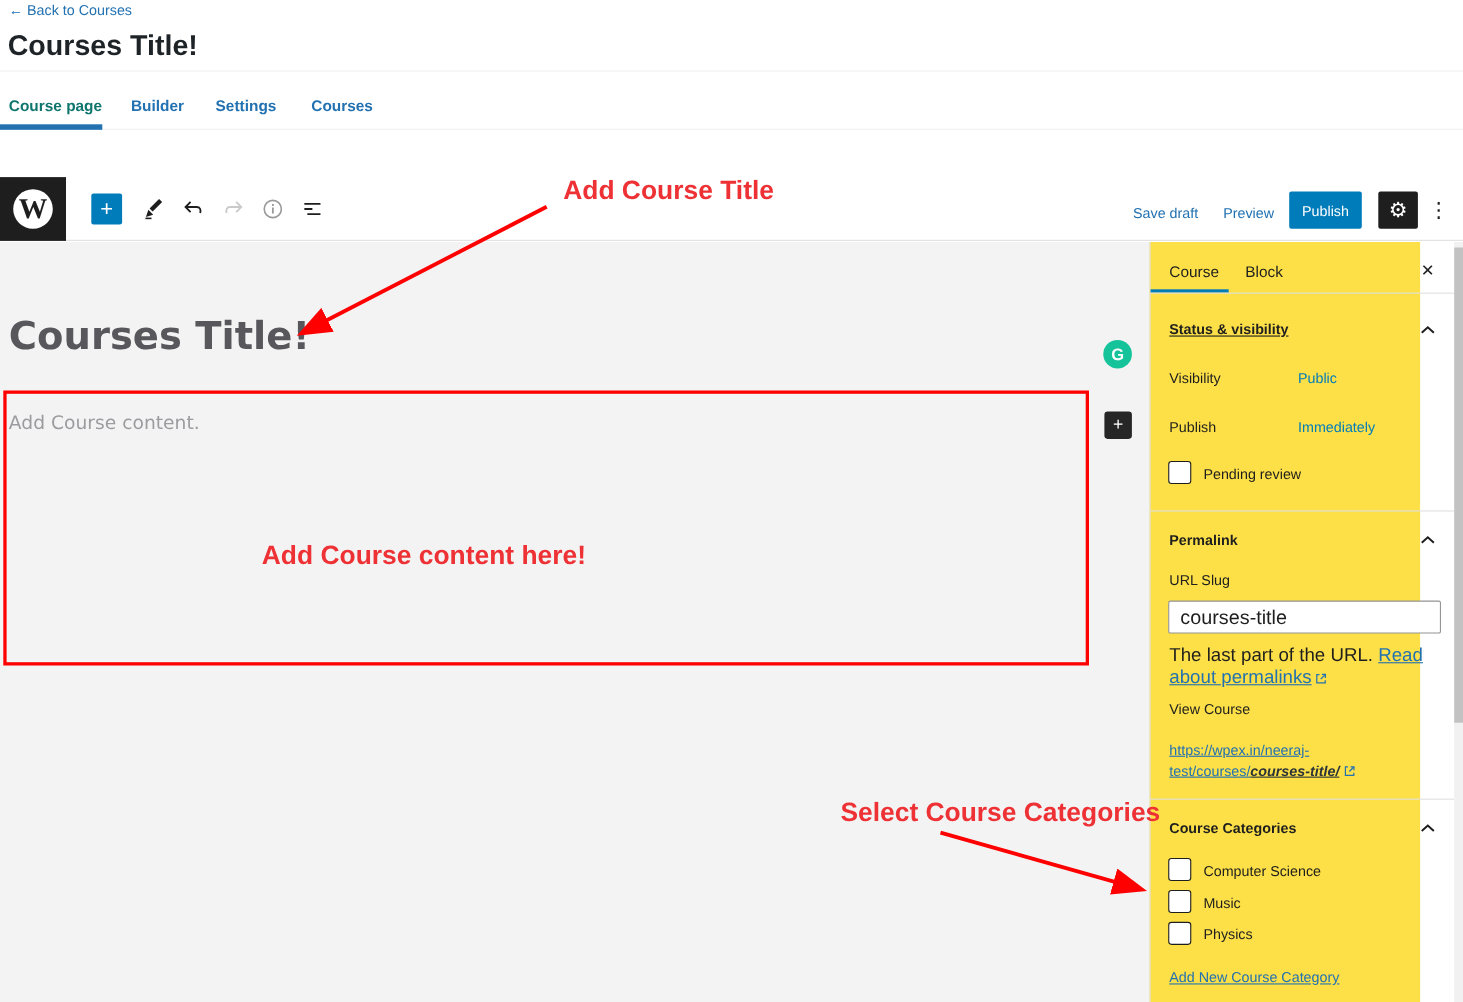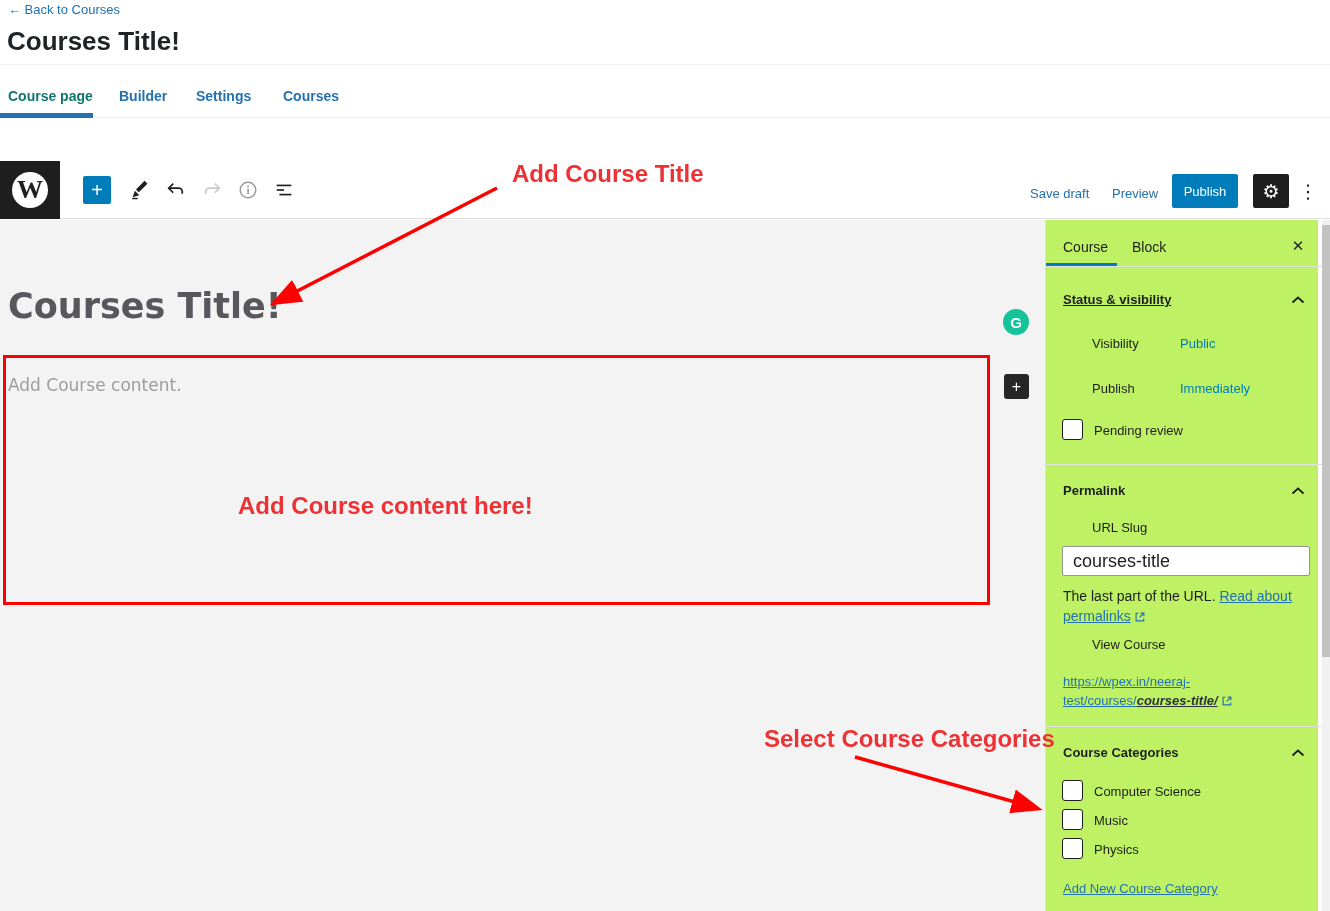--- a/index.html
+++ b/index.html
@@ -34,35 +34,35 @@
   .grammarly { left:1003px; top:89px; width:26px; height:26px; border-radius:50%; background:#15c39a; color:#fff; font-size:15px; font-weight:700; display:flex; align-items:center; justify-content:center; cursor:pointer; }
   .placeholder { left:8px; top:155px; font-family:"DejaVu Sans", sans-serif; font-size:17px; color:#9c9ca0; }
   .append-btn { left:1004px; top:154px; width:25px; height:25px; background:#262626; border-radius:3px; color:#fff; font-size:16px; display:flex; align-items:center; justify-content:center; cursor:pointer; }
 
   
   .annot { color:#ee3135; font-size:24px; pointer-events:none;font-weight:bold; }
   .red-rect { left:3px; top:355px; width:987px; height:250px; border:3px solid #ff0000; pointer-events:none; }
   .annot-svg { left:0; top:0; pointer-events:none; }
 
   
-  .sidebar { left:1045px; top:220px; width:273px; height:691px; background:#bef264; border-left:1px solid #e0e0e0; }
+  .sidebar { left:1045px; top:220px; width:246px; height:691px; background:#fde047; border-left:1px solid #e0e0e0; }
   .sb { position:absolute; }
   .sb-tab { top:19px; font-size:14px; color:#1e1e1e; cursor:pointer; }
   .sb-tab-underline { left:0; top:43px; width:71px; height:3px; background:#007cba; }
   .sb-tabrow-border { left:0; top:46px; width:285px; height:1px; background:#e0e0e0; }
   .sb-close { left:240px; top:14px; width:24px; height:24px; font-size:15px; color:#1e1e1e; display:flex; align-items:center; justify-content:center; cursor:pointer; }
   .sb-heading { left:17px; font-size:13px; font-weight:700; color:#1e1e1e; }
   .sb-chevron { left:240px; width:24px; height:16px; display:flex; align-items:center; justify-content:center; cursor:pointer; }
-  .sb-label { left:17px; font-size:13px; color:#1e1e1e;margin-left:29px; }
+  .sb-label { left:17px; font-size:13px; color:#1e1e1e; }
   .sb-value { left:134px; font-size:13px; color:#007cba; cursor:pointer; }
   .sb-divider { left:0; width:276px; height:1px; background:#e0e0e0; }
   .checkbox { left:16px; width:21px; height:21px; background:#fff; border:1.5px solid #1e1e1e; border-radius:3px; cursor:pointer; }
   .cb-label { left:48px; font-size:13px; color:#1e1e1e; }
   .slug-input { left:16px; top:326px; width:248px; height:30px; border:1px solid #949494; border-radius:2px; background:#fff; font-size:18px; color:#1e1e1e; padding:0 10px; font-family:"Liberation Sans", sans-serif; }
-  .helper { left:17px; top:366px; width:234px; font-size:14px; color:#1e1e1e; line-height:20px; }
+  .helper { left:17px; top:366px; width:234px; font-size:17px; color:#1e1e1e; line-height:20px; }
   .blue-link { color:#2271b1; text-decoration:underline; cursor:pointer; }
   .url-block { left:17px; top:452px; width:234px; font-size:13px; line-height:19px; }
   .url-slug-part { color:#2c3338; font-weight:700; text-decoration:underline; cursor:pointer;font-style:italic; }
   .add-cat { left:17px; top:661px; font-size:13px; }
   .ext-icon { display:inline-block; vertical-align:-2px; margin-left:3px; }
   .scroll-track { left:276px; top:0; width:9px; height:691px; background:#f1f1f1; }
   .scroll-thumb { left:0; top:5px; width:9px; height:432px; background:#c2c2c2; }
 </style>
 </head>
 <body>

